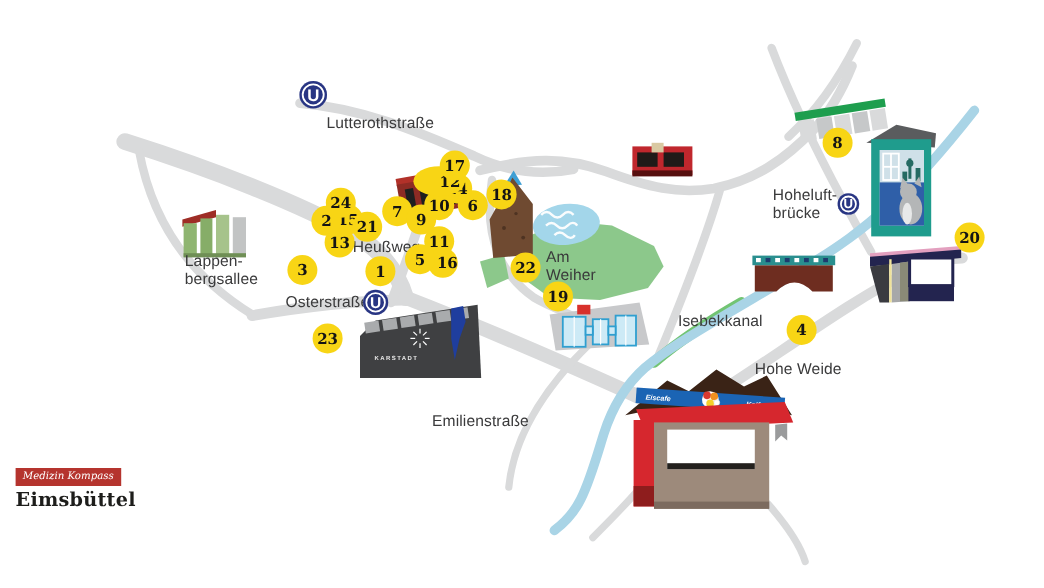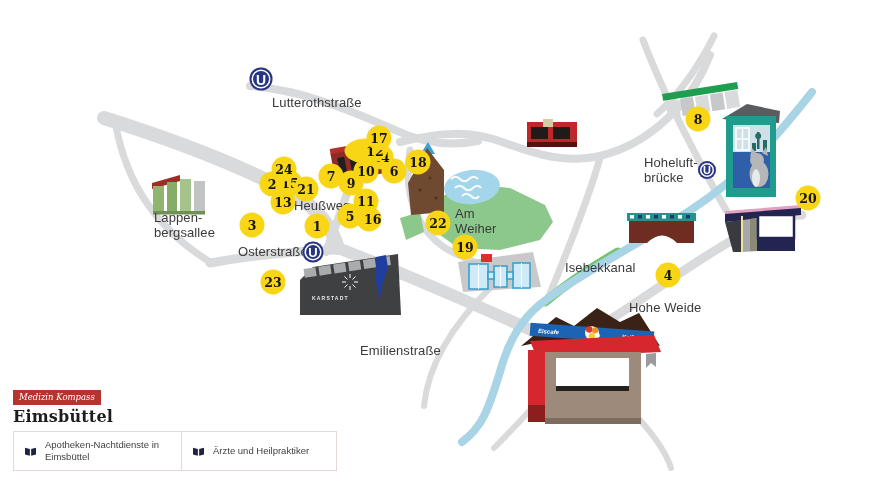--- a/index.html
+++ b/index.html
@@ -339,31 +339,15 @@
         <span>23</span>
       </div>
       <div class="marker" style="left: 284px; top: 169px; z-index: 2;">
         <span>24</span>
       </div>
     </div>
 
   <div class="panel">
     <div class="tag">Medizin Kompass</div>
     <div class="title">Eimsbüttel</div>
-    <div class="legend">
-      <div class="legend-cell">
-        <svg class="book" width="13" height="11" viewBox="0 0 14 12">
-          <path d="M1,2 L6.3,3.2 L6.3,10.5 L1,9.3 Z" fill="#20223f"></path>
-          <path d="M13,2 L7.7,3.2 L7.7,10.5 L13,9.3 Z" fill="#20223f"></path>
-        </svg>
-        <span class="legend-label">Apotheken-Nachtdienste in Eimsbüttel</span>
-      </div>
-      <div class="legend-cell">
-        <svg class="book" width="13" height="11" viewBox="0 0 14 12">
-          <path d="M1,2 L6.3,3.2 L6.3,10.5 L1,9.3 Z" fill="#20223f"></path>
-          <path d="M13,2 L7.7,3.2 L7.7,10.5 L13,9.3 Z" fill="#20223f"></path>
-        </svg>
-        <span class="legend-label">Ärzte und Heilpraktiker</span>
-      </div>
-    </div>
   </div>
 
 </div>
 
 </body></html>

